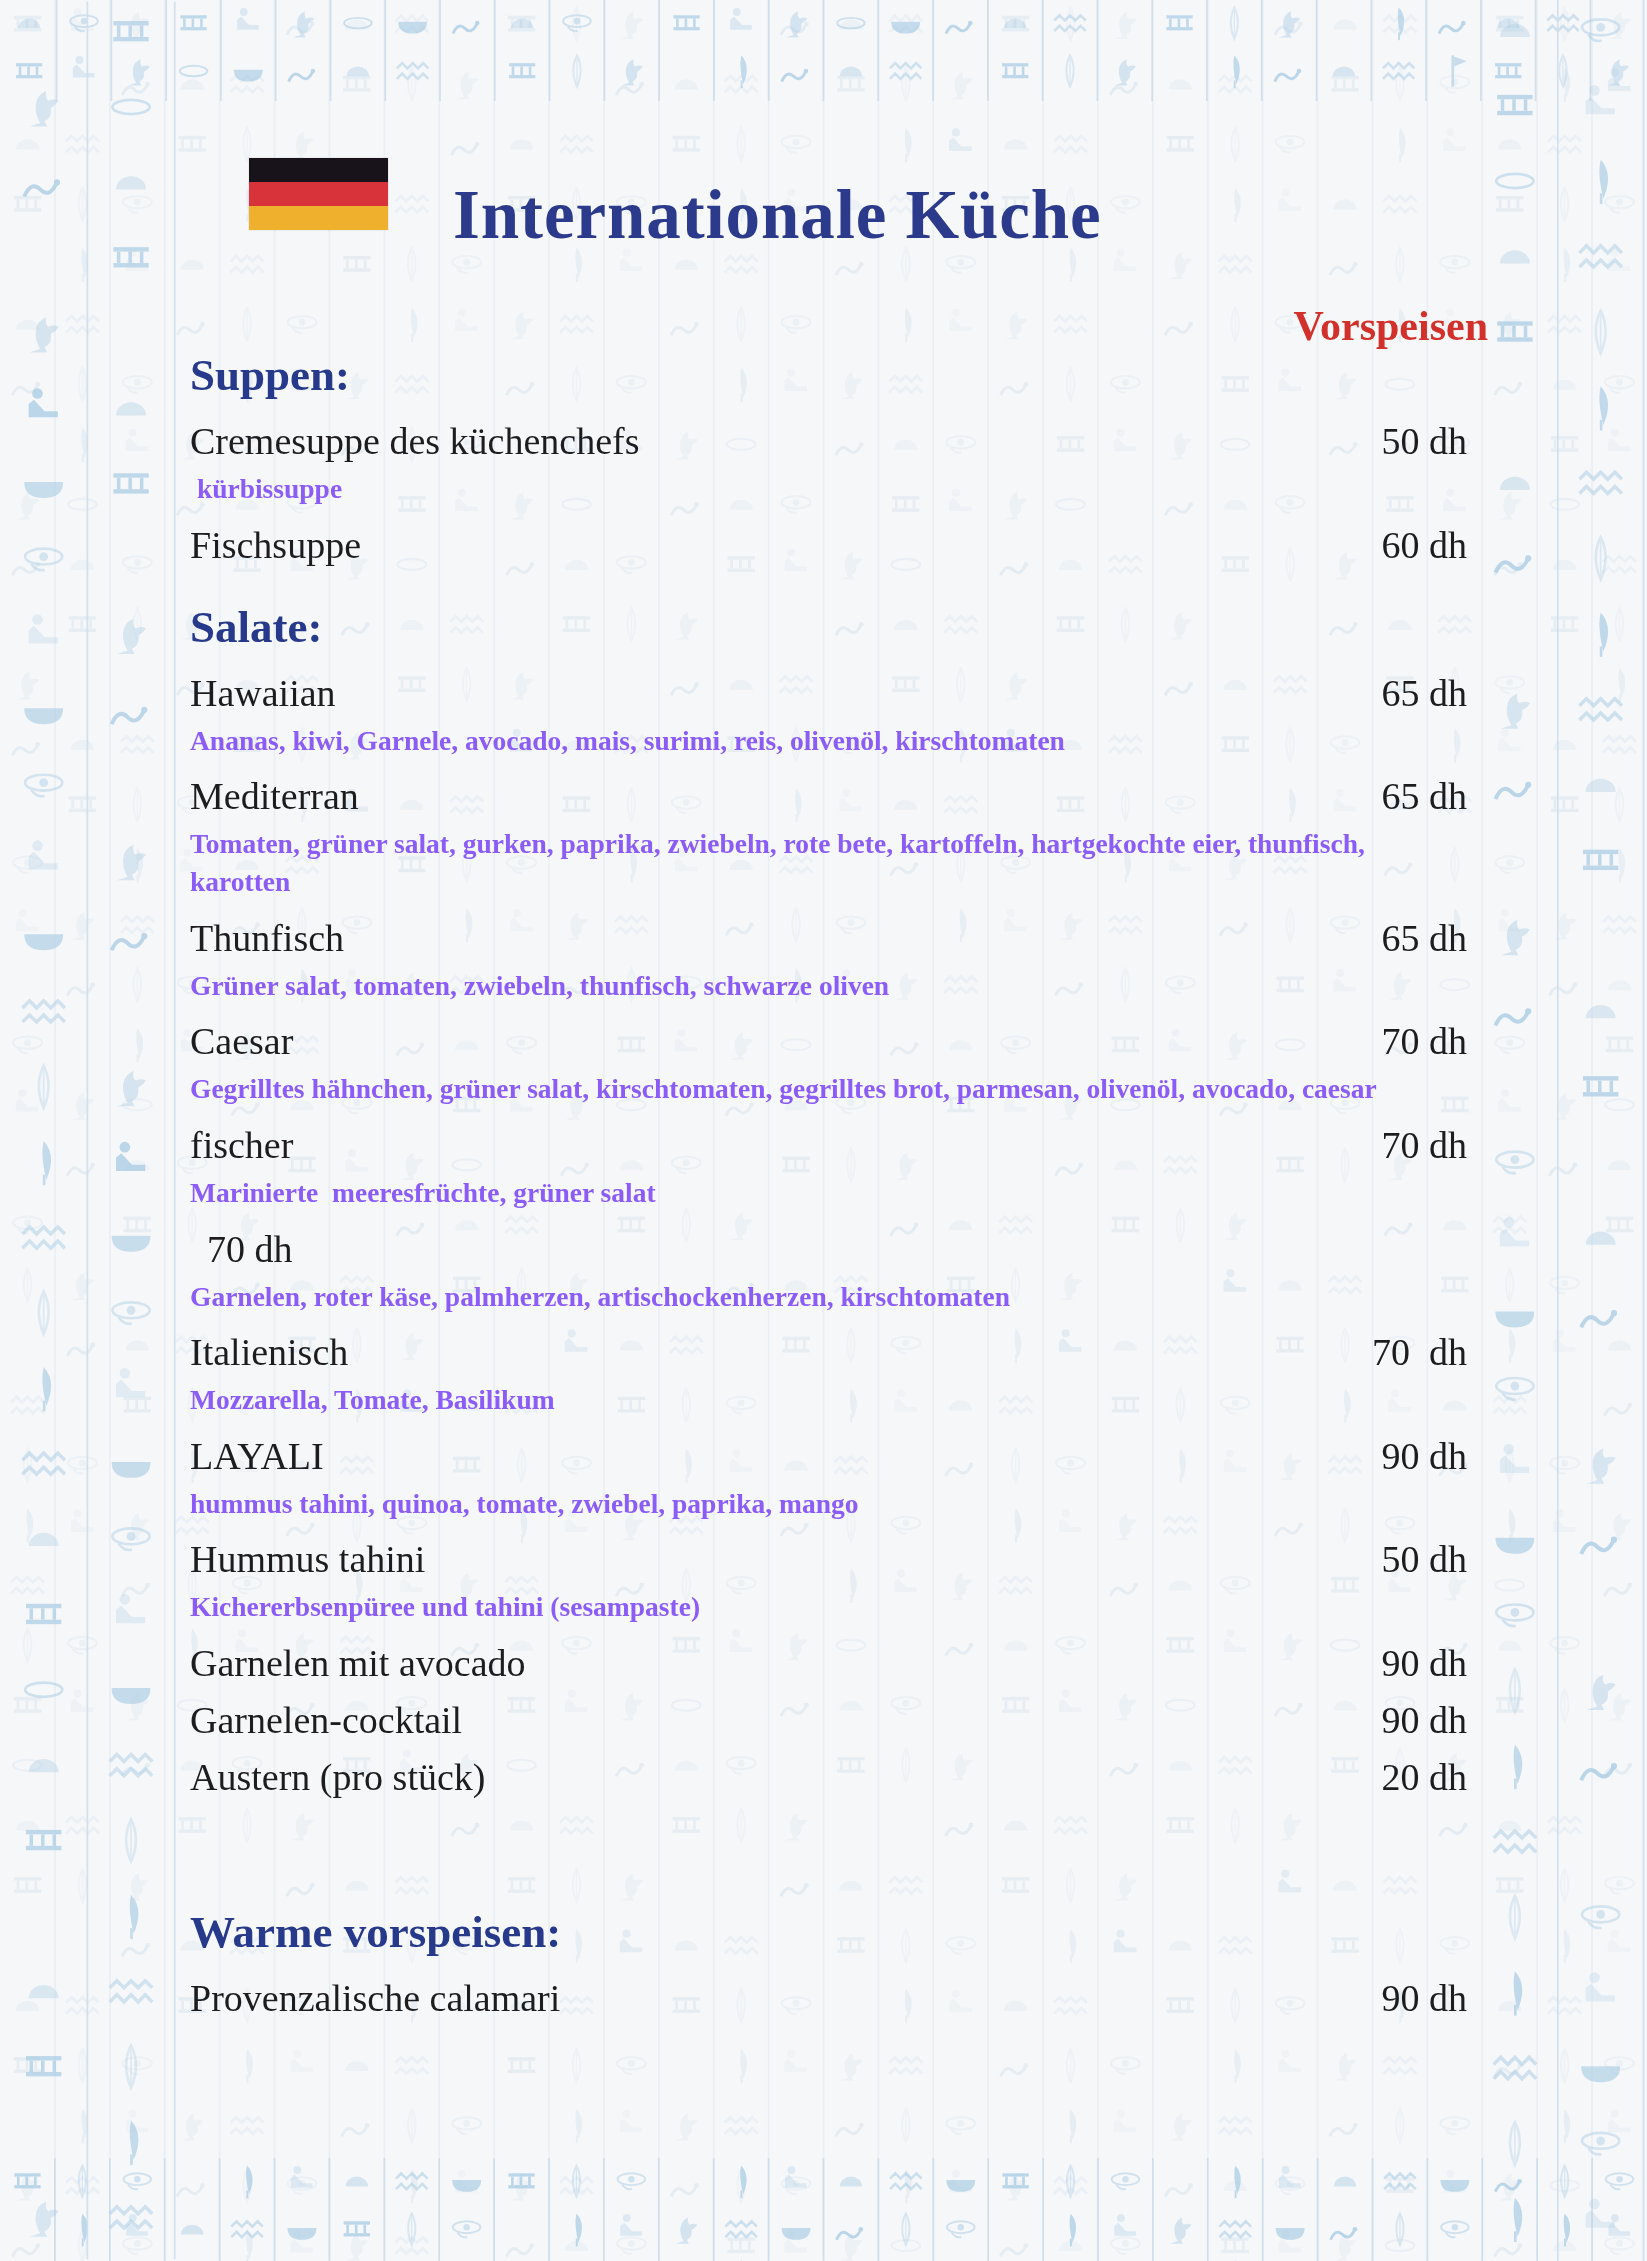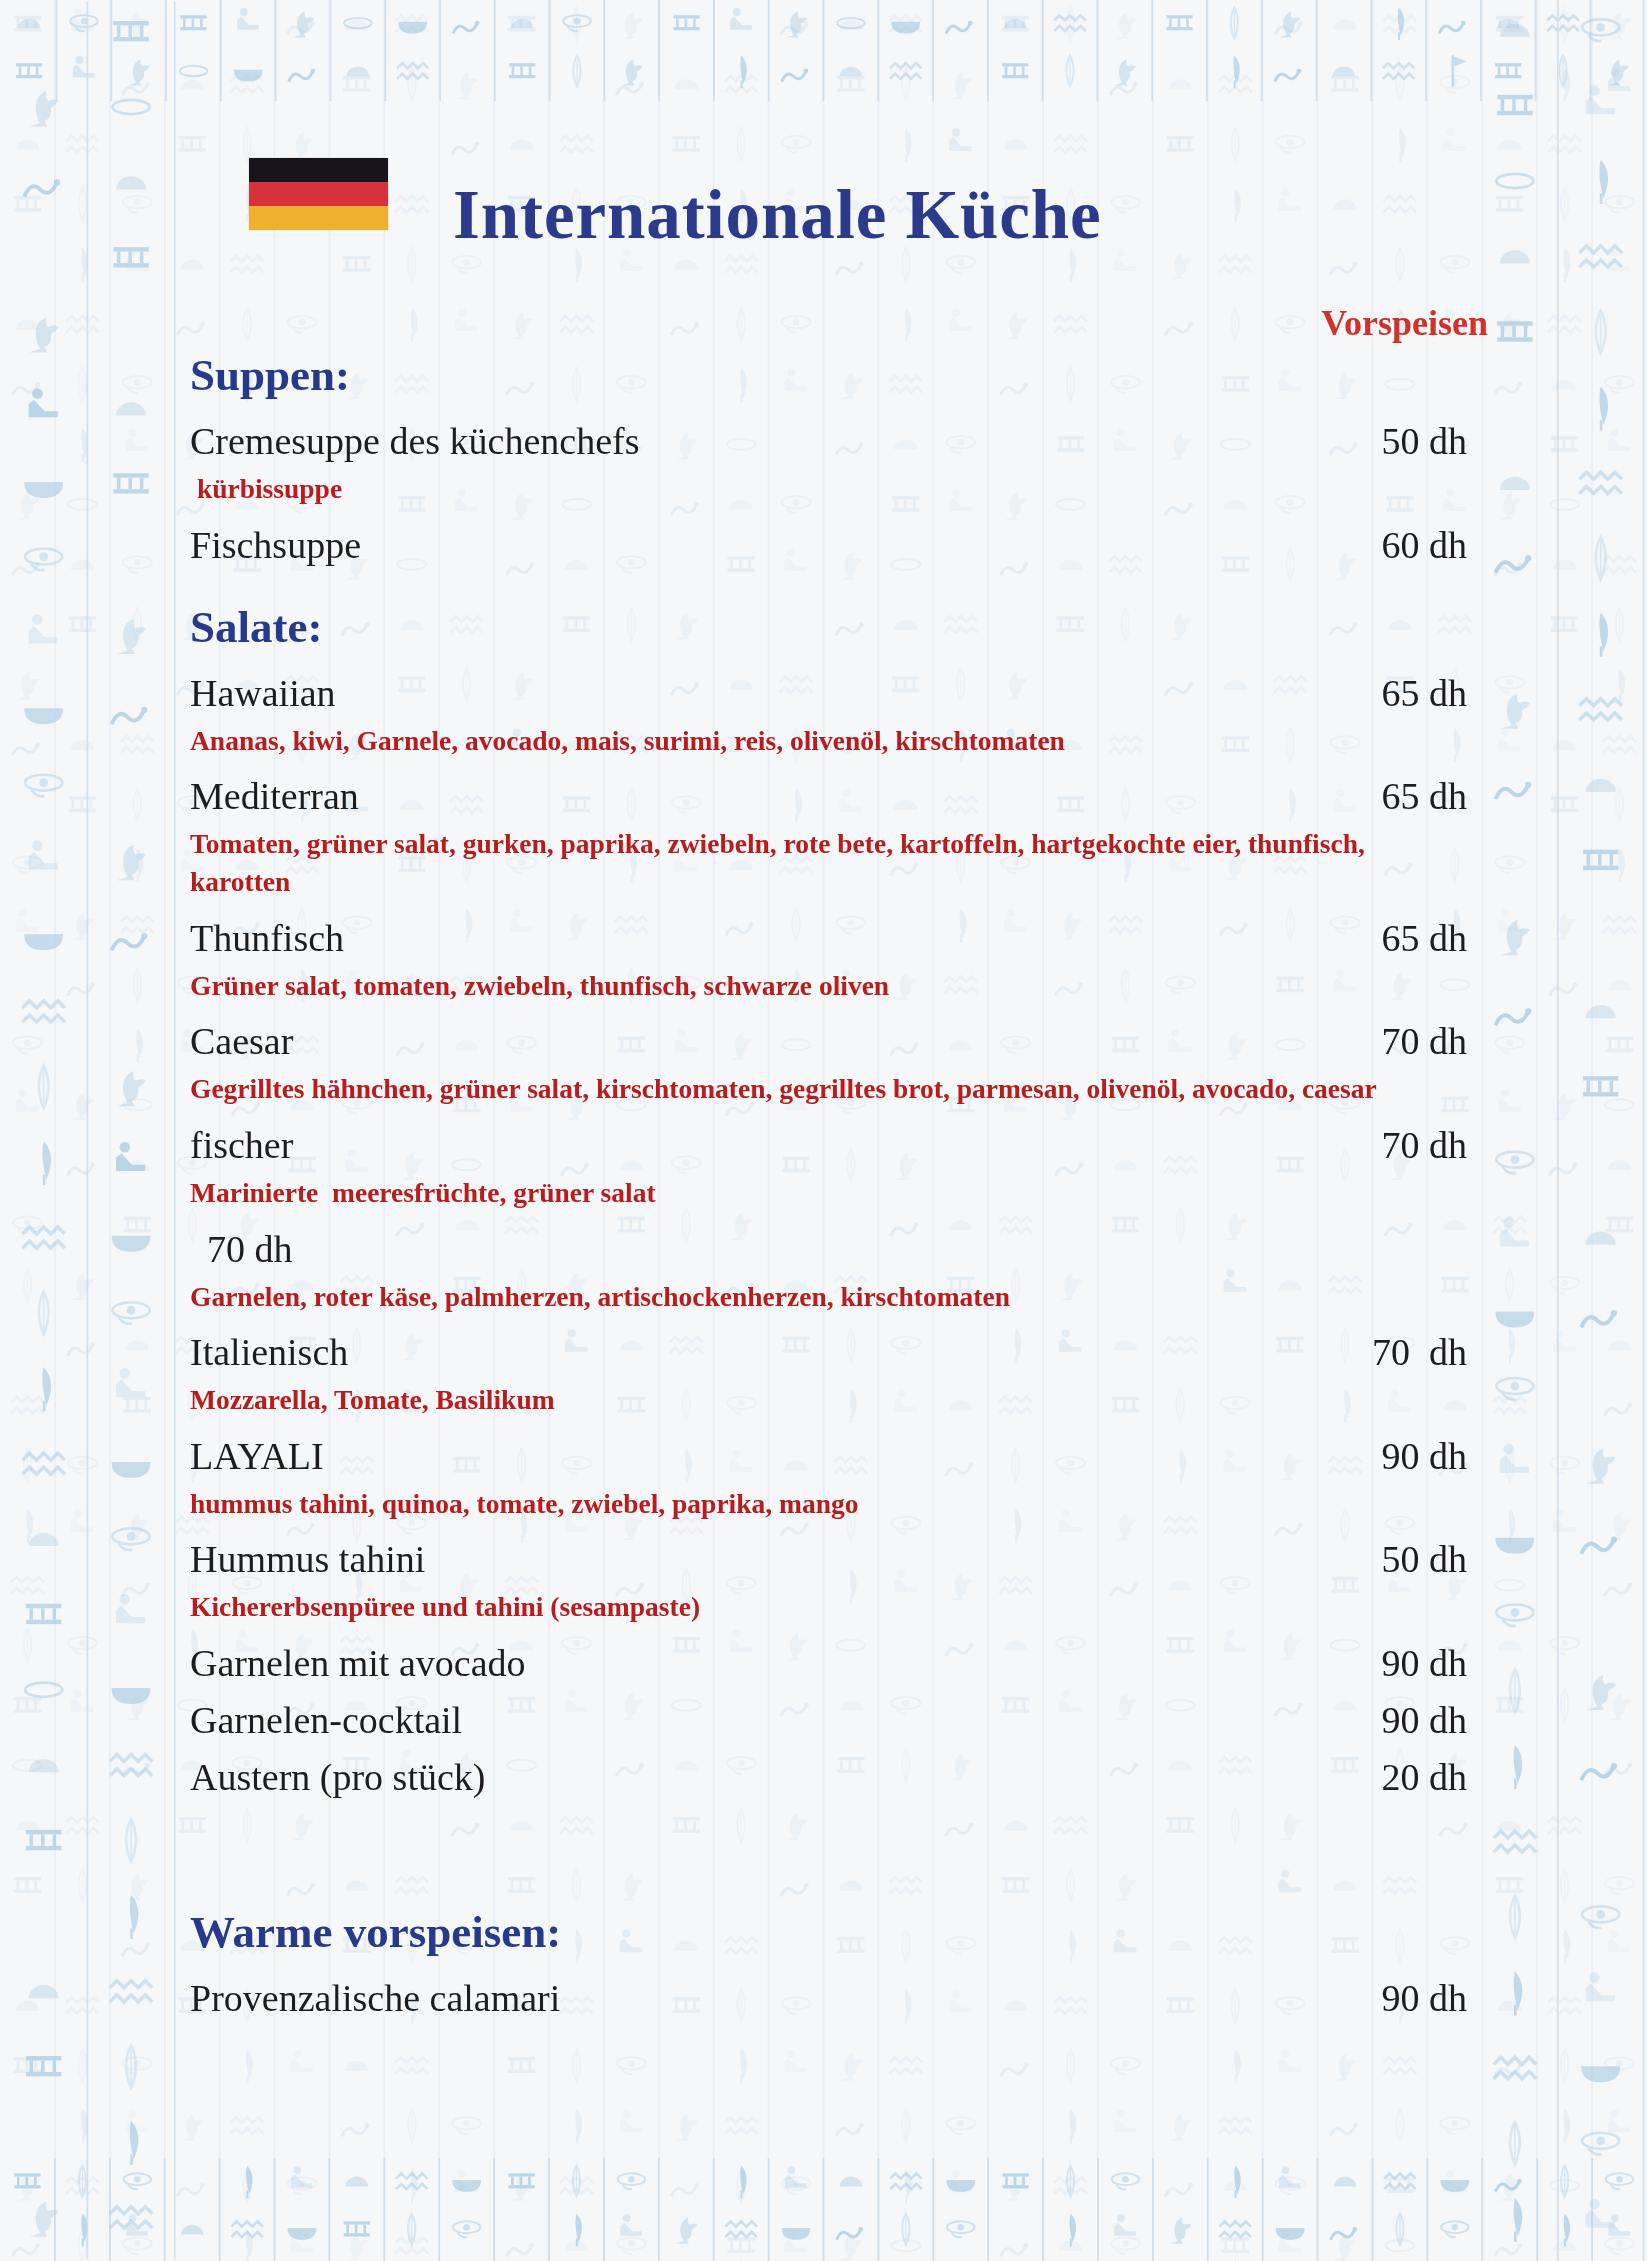--- a/index.html
+++ b/index.html
@@ -29,40 +29,40 @@
   .flag .f-red{background:#d8323a;}
   .flag .f-gold{background:#efb02d;}
 
   .page-title{
     position:absolute;left:453px;top:144px;
     font-size:69px;font-weight:bold;color:#2c3a8c;
     letter-spacing:0.9px;white-space:nowrap;margin-top:32px;
   }
   .col-header{
     position:absolute;top:302px;right:159px;
-    font-size:36px;font-weight:bold;color:#d2302a;white-space:nowrap;
+    font-size:42px;font-weight:bold;color:#d2302a;white-space:nowrap;
   }
   .menu{
     position:absolute;left:190px;top:350px;right:180px;
   }
   .menu section{margin:0;}
   .menu section + section{margin-top:28px;}
   .menu section:last-child{margin-top:101px;}
   .section-title{
     margin:0 0 12px 0;
     font-size:45px;line-height:51px;font-weight:bold;color:#27398a;
   }
   .row{
     display:flex;justify-content:space-between;align-items:baseline;
     font-size:38px;line-height:57px;color:#1d1c1e;gap:31px;
   }
   .row .nm{white-space:pre-wrap;}
   .row .pr{white-space:pre-wrap;padding-left:17px;}
   .desc{
-    font-size:27.5px;line-height:38px;font-weight:bold;color:#b91c1c;
+    font-size:27.5px;line-height:38px;font-weight:bold;color:#8b5cf6;
     margin:0 0 8.6px 0;white-space:pre-wrap;
   }
   .desc.indent{padding-left:6.9px;}
 </style>
 </head>
 <body>
 
 <svg width="0" height="0" style="position:absolute" aria-hidden="true">
   <defs>
     <symbol id="g0" viewBox="0 0 60 60">

